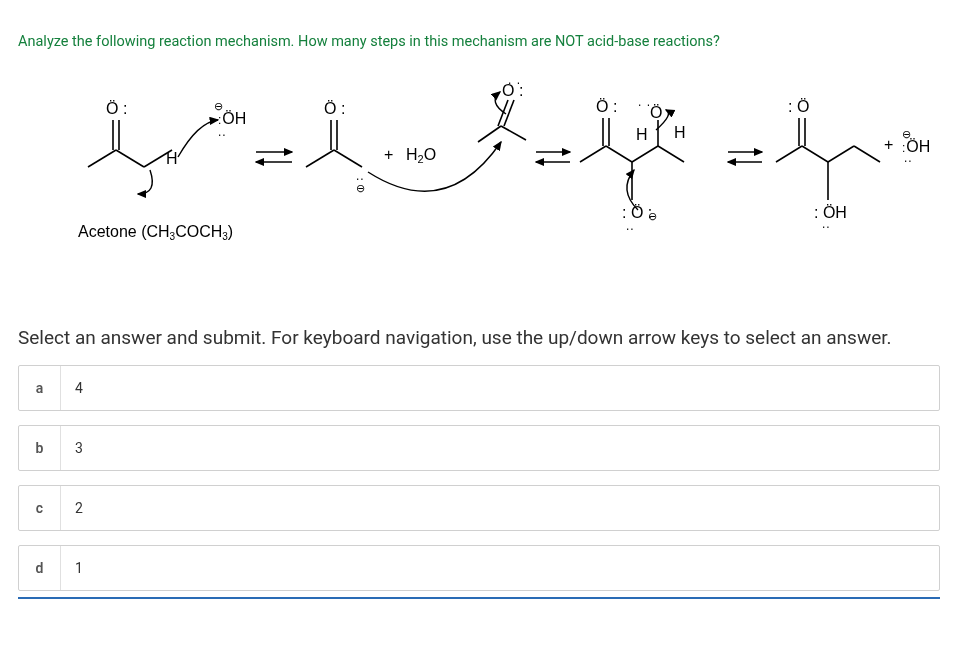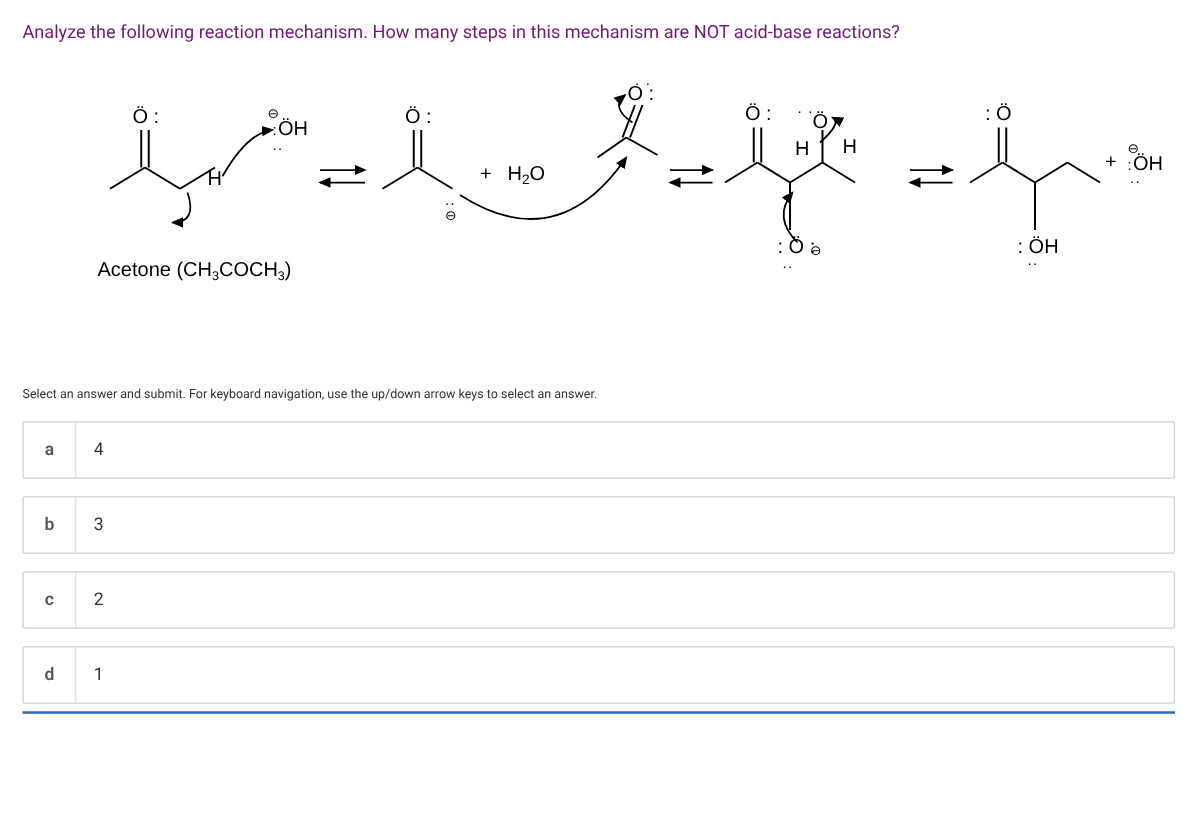--- a/index.html
+++ b/index.html
@@ -6,31 +6,32 @@
   body {
     font-family: -apple-system, BlinkMacSystemFont, "Segoe UI", Roboto, Arial, sans-serif;
     font-size: 14px;
     color: #222;
     background: #fff;
     padding: 16px 18px;
     width: 958px;
   }
   .question-text {
     font-size: 14.5px;
-    color: #701a75;
+    color: #15803d;
     margin-bottom: 20px;
     line-height: 1.4;
+    margin-top: 16px;
   }
   .diagram {
     margin: 0 0 24px 0;
     padding: 0 20px;
   }
   .diagram svg { display:block; }
   .instruction {
-    font-size: 10px;
+    font-size: 19px;
     color: #333;
     margin-bottom: 16px;
   }
   .options {
     display: flex;
     flex-direction: column;
     gap: 14px;
     padding-bottom: 6px;
     border-bottom: 2px solid #2a6bb5;
   }

